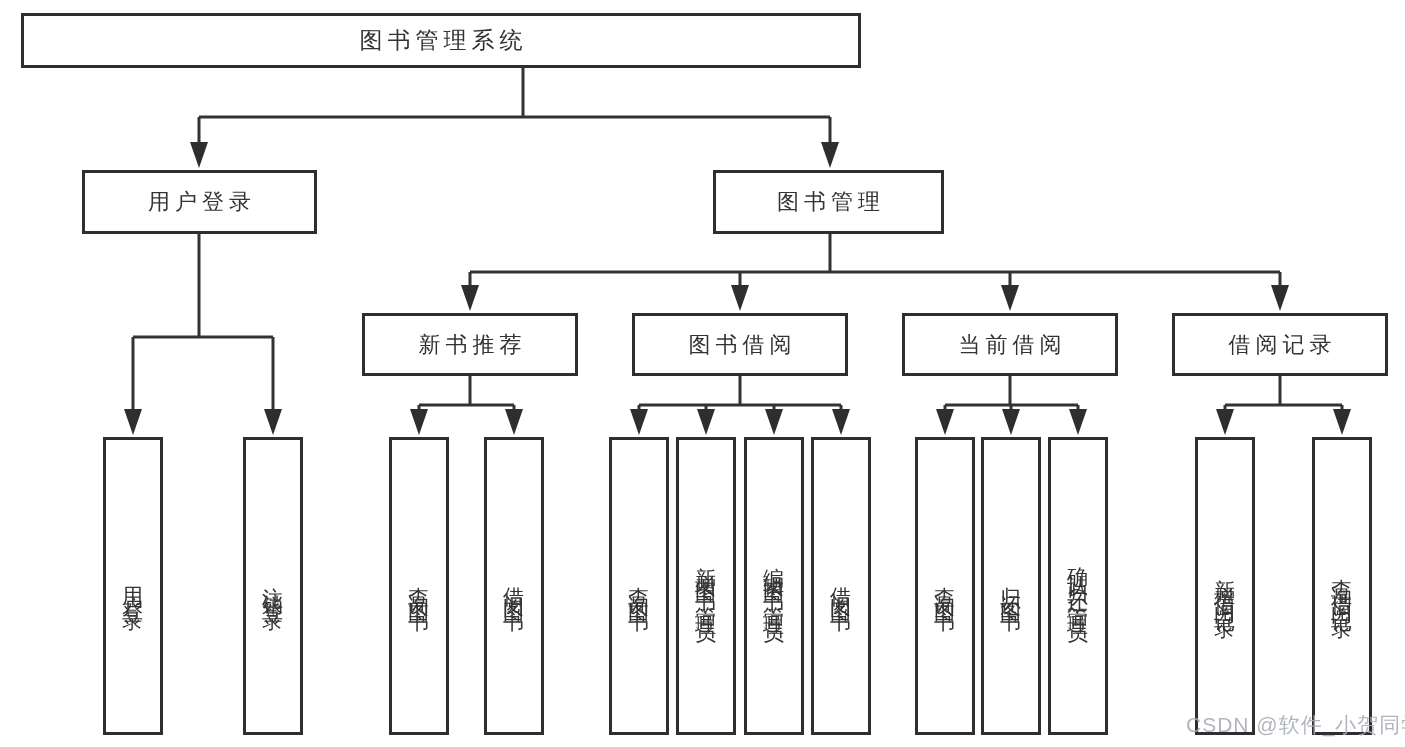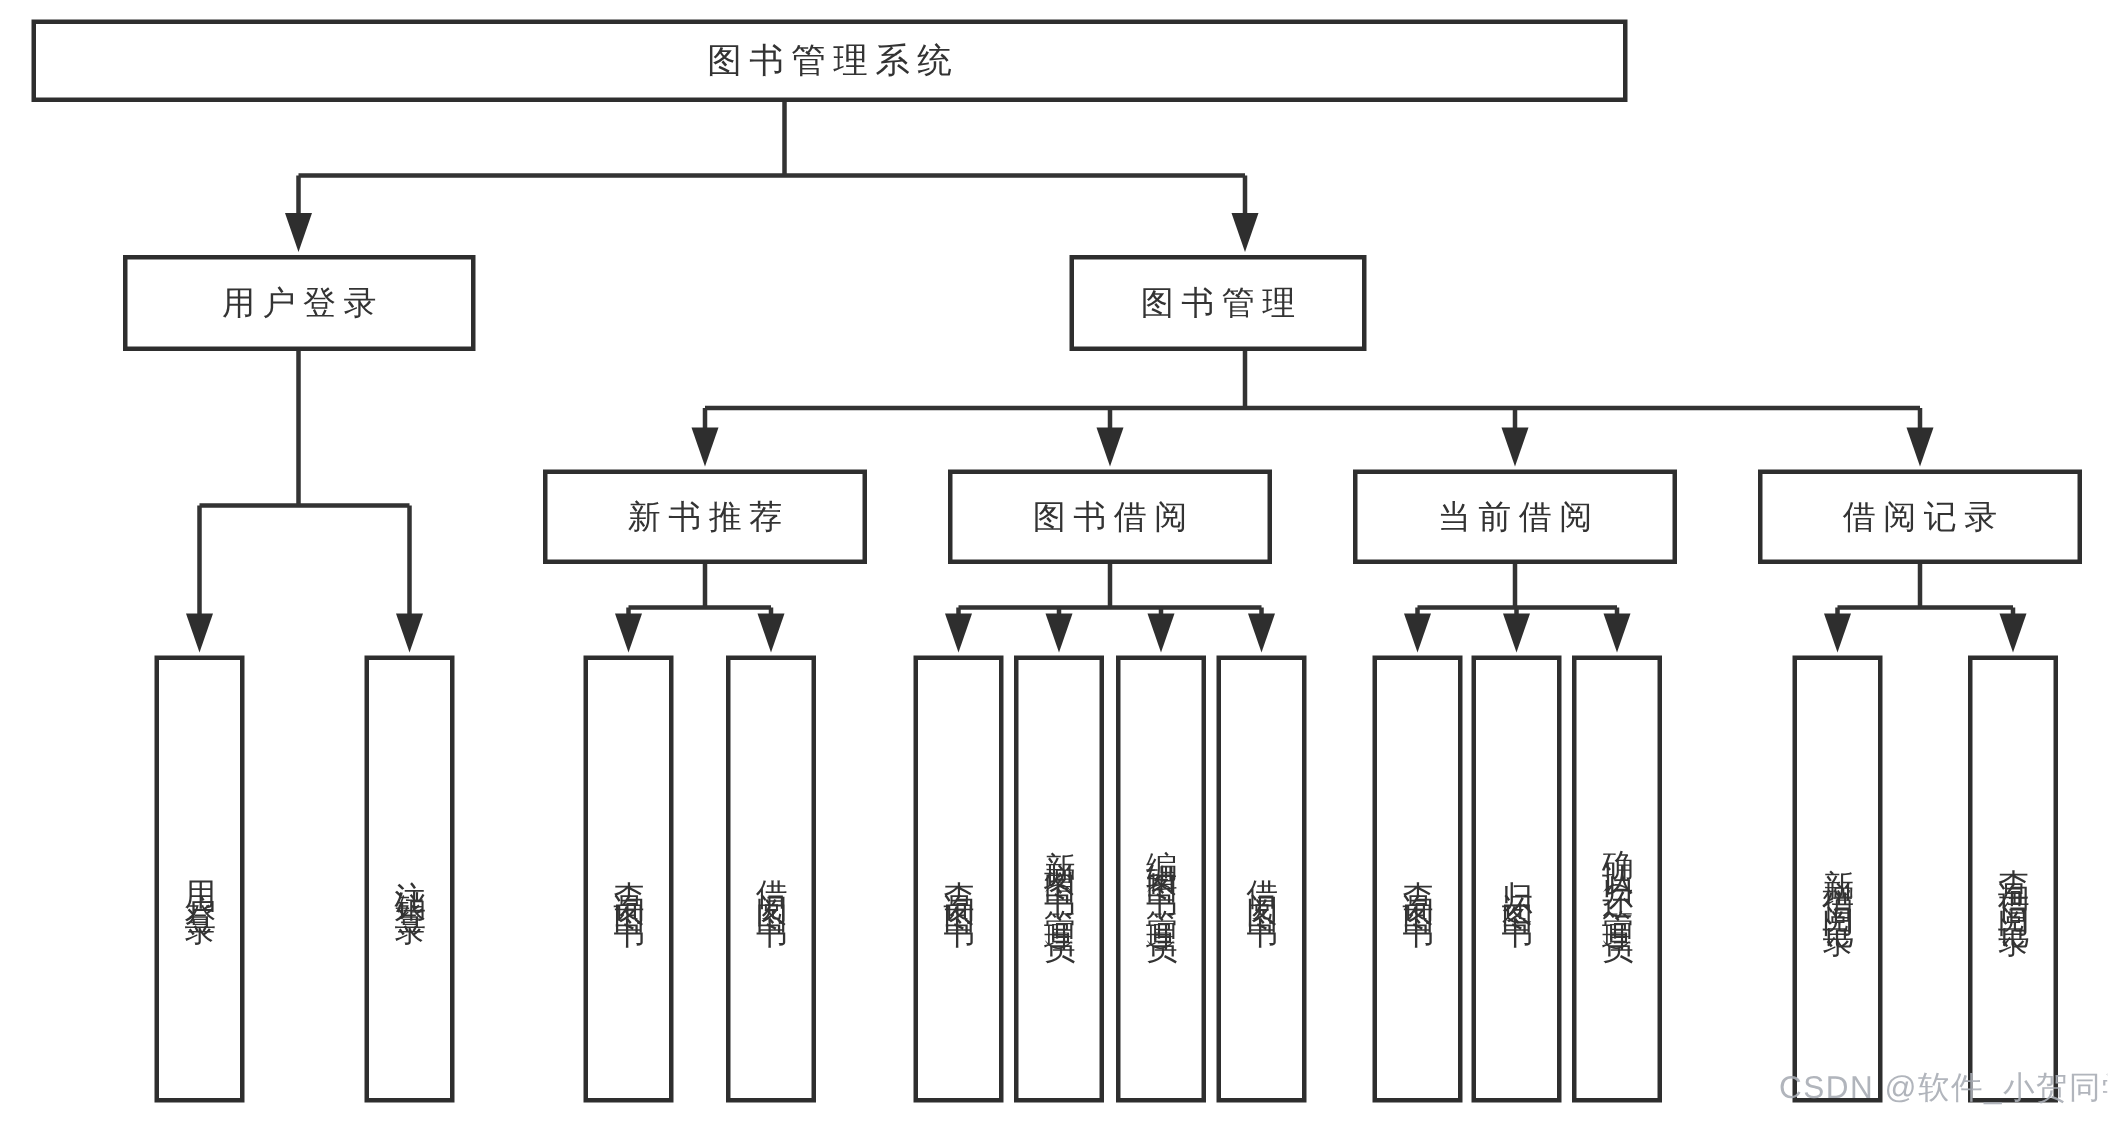--- a/index.html
+++ b/index.html
@@ -98,28 +98,28 @@
       <polygon points="765,409 783,409 774,435"></polygon>
       <polygon points="832,409 850,409 841,435"></polygon>
       <polygon points="936,409 954,409 945,435"></polygon>
       <polygon points="1002,409 1020,409 1011,435"></polygon>
       <polygon points="1069,409 1087,409 1078,435"></polygon>
       <polygon points="1216,409 1234,409 1225,435"></polygon>
       <polygon points="1333,409 1351,409 1342,435"></polygon>
     </g>
   </svg>
 
-  <div class="node hbox root-box" style="left:21px; top:13px; width:1064px; height:55px;">
+  <div class="node hbox root-box" style="left:21px; top:13px; width:840px; height:55px;">
     <span class="label">图书管理系统</span>
   </div>
 
   <div class="node hbox" style="left:82px; top:170px; width:235px; height:64px;">
     <span class="label">用户登录</span>
   </div>
-  <div class="node hbox" style="left:713px; top:170px; width:198px; height:64px;">
+  <div class="node hbox" style="left:713px; top:170px; width:231px; height:64px;">
     <span class="label">图书管理</span>
   </div>
 
   <div class="node hbox" style="left:632px; top:313px; width:216px; height:63px;">
     <span class="label">图书借阅</span>
   </div>
   <div class="node hbox" style="left:362px; top:313px; width:216px; height:63px;">
     <span class="label">新书推荐</span>
   </div>
   <div class="node hbox" style="left:902px; top:313px; width:216px; height:63px;">

